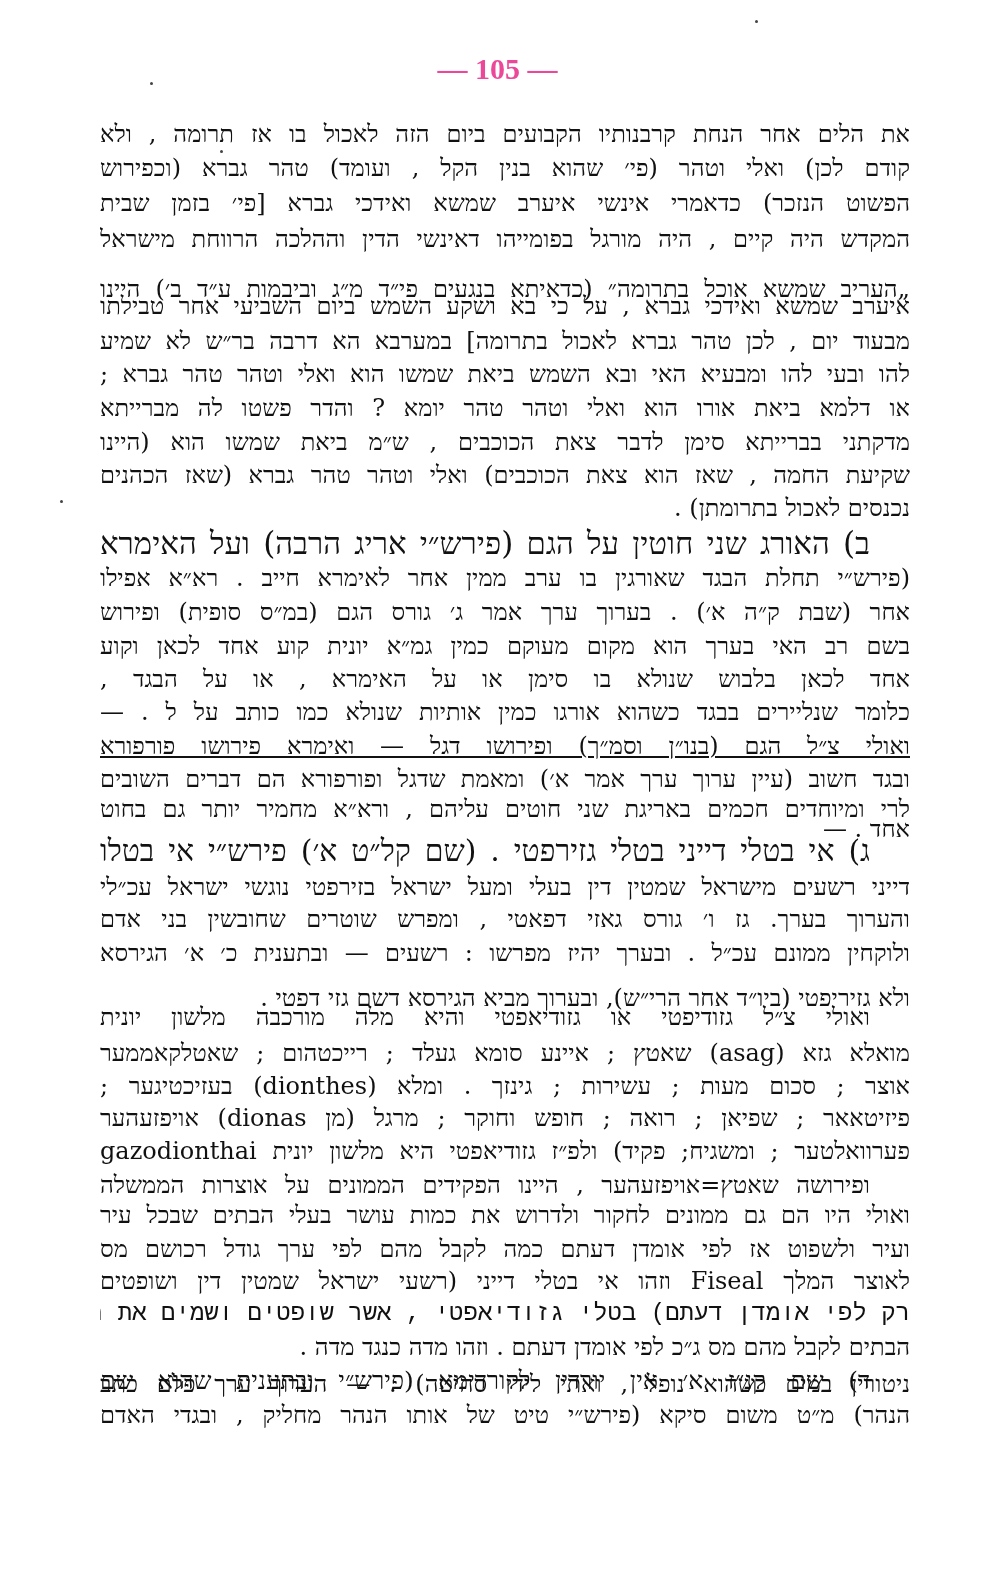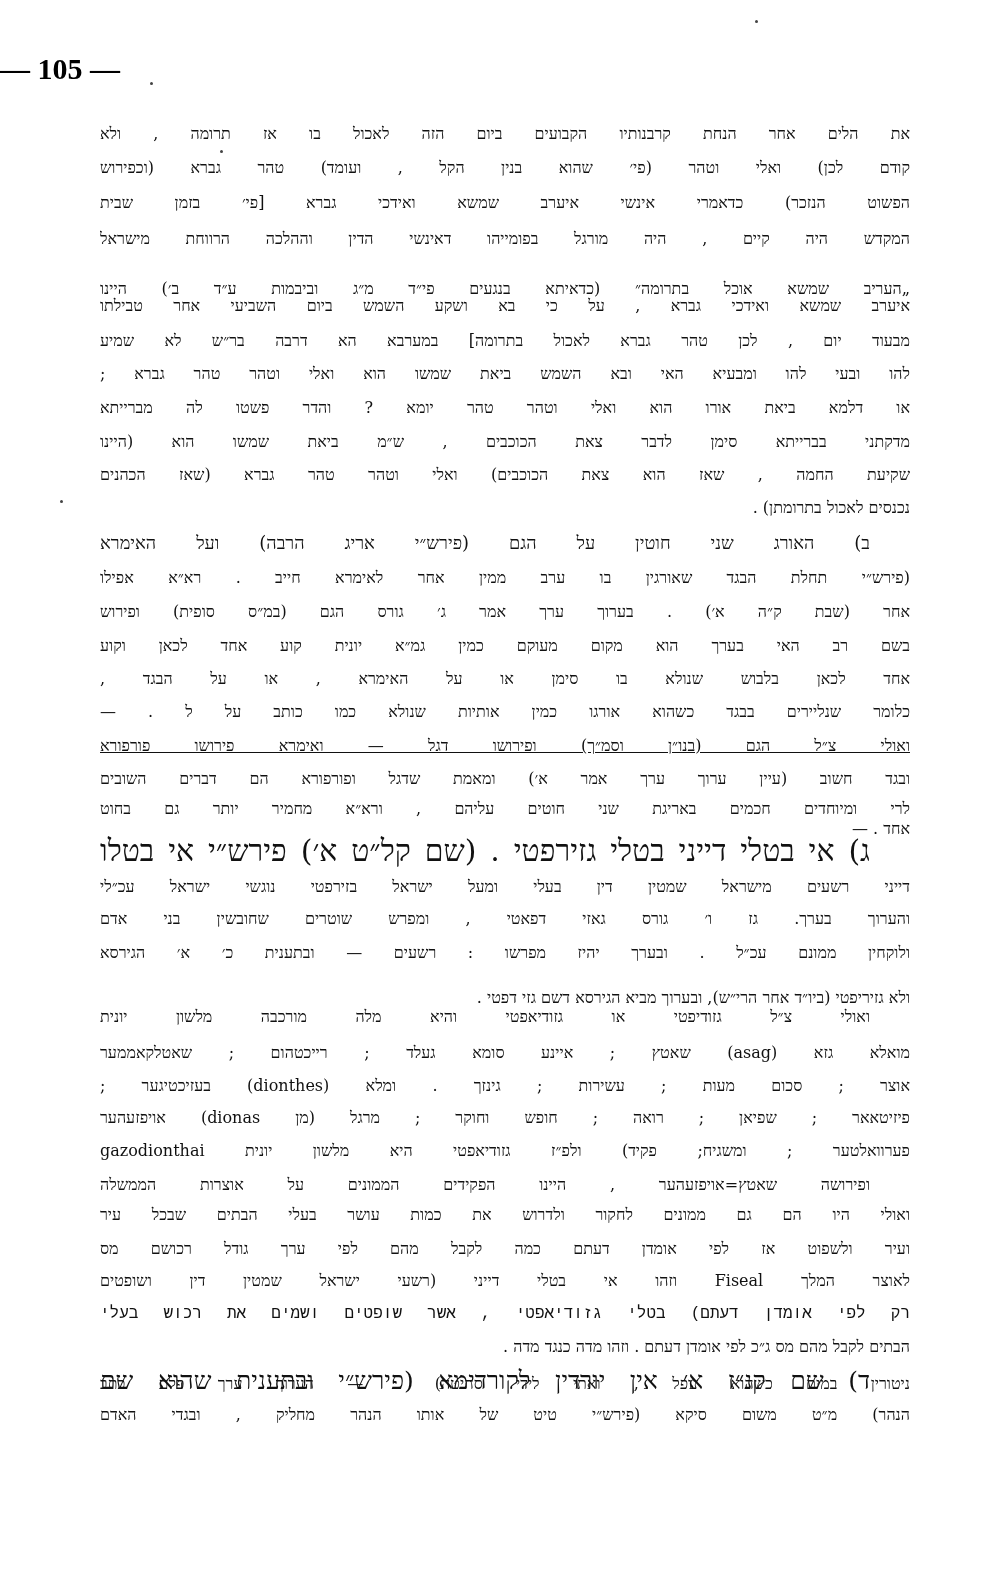--- a/index.html
+++ b/index.html
@@ -1,27 +1,27 @@
 <!DOCTYPE html>
 <html><head>
 <meta charset="utf-8">
 <style>
   html, body { margin: 0; padding: 0; }
   body {
     width: 995px; height: 1592px; background: #ffffff; position: relative; overflow: hidden;
     font-family: "DejaVu Serif", "Liberation Serif", serif; color: #111;
   }
   .page-num {
-    position: absolute; top: 52px; left: 0; width: 995px; text-align: left;
-    font-family: "Liberation Serif", serif; font-weight: bold; font-size: 30px; color: #000000;
+    position: absolute; top: 52px; left: 0; width: 995px; text-align: center;
+    font-family: "Liberation Serif", serif; font-weight: bold; font-size: 30px; color: #ec4899;
   }
   .line {
     position: absolute; left: 100px; width: 810px; height: 32px;
     direction: rtl; text-align: justify; text-align-last: justify;
-    font-size: 16px; line-height: 32px; white-space: nowrap; overflow: hidden;
+    font-size: 24px; line-height: 32px; white-space: nowrap; overflow: hidden;
   }
   .line.short { text-align-last: right; }
   .speck { position: absolute; width: 3px; height: 3px; background: #444; border-radius: 50%; }
 </style>
 </head>
 <body>
 
 <div>
   <div class="page-num">— 105 —</div>
   <div id="lines">
@@ -30,21 +30,21 @@
       <div class="line" style="top: 187px;">הפשוט הנזכר) כדאמרי אינשי איערב שמשא ואידכי גברא [פי׳ בזמן שבית</div>
       <div class="line" style="top: 223px;">המקדש היה קיים , היה מורגל בפומייהו דאינשי הדין וההלכה הרווחת מישראל</div>
       <div class="line" style="top: 257px; margin-top: 16px;">„העריב שמשא אוכל בתרומה״ (כדאיתא בנגעים פי״ד מ״ג וביבמות ע״ד ב׳) היינו</div>
       <div class="line" style="top: 290px;">איערב שמשא ואידכי גברא , על כי בא ושקע השמש ביום השביעי אחר טבילתו</div>
       <div class="line" style="top: 325px;">מבעוד יום , לכן טהר גברא לאכול בתרומה] במערבא הא דרבה בר״ש לא שמיע</div>
       <div class="line" style="top: 358px;">להו ובעי להו ומבעיא האי ובא השמש ביאת שמשו הוא ואלי וטהר טהר גברא ;</div>
       <div class="line" style="top: 392px;">או דלמא ביאת אורו הוא ואלי וטהר טהר יומא ? והדר פשטו לה מברייתא</div>
       <div class="line" style="top: 426px;">מדקתני בברייתא סימן לדבר צאת הכוכבים , ש״מ ביאת שמשו הוא (היינו</div>
       <div class="line" style="top: 459px;">שקיעת החמה , שאז הוא צאת הכוכבים) ואלי וטהר טהר גברא (שאז הכהנים</div>
       <div class="line short" style="top: 492px;">נכנסים לאכול בתרומתן) .</div>
-      <div class="line" style="top: 527px; width: 770px; left: 100px; padding-right: 40px; box-sizing: content-box; font-size: 18px;">ב) האורג שני חוטין על הגם (פירש״י אריג הרבה) ועל האימרא</div>
+      <div class="line" style="top: 527px; width: 770px; left: 100px; padding-right: 40px; box-sizing: content-box; font-size: 31px;">ב) האורג שני חוטין על הגם (פירש״י אריג הרבה) ועל האימרא</div>
       <div class="line" style="top: 562px;">(פירש״י תחלת הבגד שאורגין בו ערב ממין אחר לאימרא חייב . רא״א אפילו</div>
       <div class="line" style="top: 596px;">אחר (שבת ק״ה א׳) . בערוך ערך אמר ג׳ גורס הגם (במ״ס סופית) ופירוש</div>
       <div class="line" style="top: 630px;">בשם רב האי בערך הוא מקום מעוקם כמין גמ״א יונית קוע אחד לכאן וקוע</div>
       <div class="line" style="top: 663px;">אחד לכאן בלבוש שנולא בו סימן או על האימרא , או על הבגד ,</div>
       <div class="line" style="top: 696px;">כלומר שנליירים בבגד כשהוא אורגו כמין אותיות שנולא כמו כותב על ל . —</div>
       <div class="line" style="top: 730px; text-decoration: underline;">ואולי צ״ל הגם (בנו״ן וסמ״ך) ופירושו דגל — ואימרא פירושו פורפורא</div>
       <div class="line" style="top: 763px;">ובגד חשוב (עיין ערוך ערך אמר א׳) ומאמת שדגל ופורפורא הם דברים השובים</div>
       <div class="line" style="top: 793px;">לרי ומיוחדים חכמים באריגת שני חוטים עליהם , ורא״א מחמיר יותר גם בחוט</div>
       <div class="line short" style="top: 813px;">אחד . —</div>
       <div class="line" style="top: 835px; width: 770px; left: 100px; padding-right: 40px; box-sizing: content-box; font-size: 30px;">ג) אי בטלי דייני בטלי גזירפטי . (שם קל״ט א׳) פירש״י אי בטלו</div>

